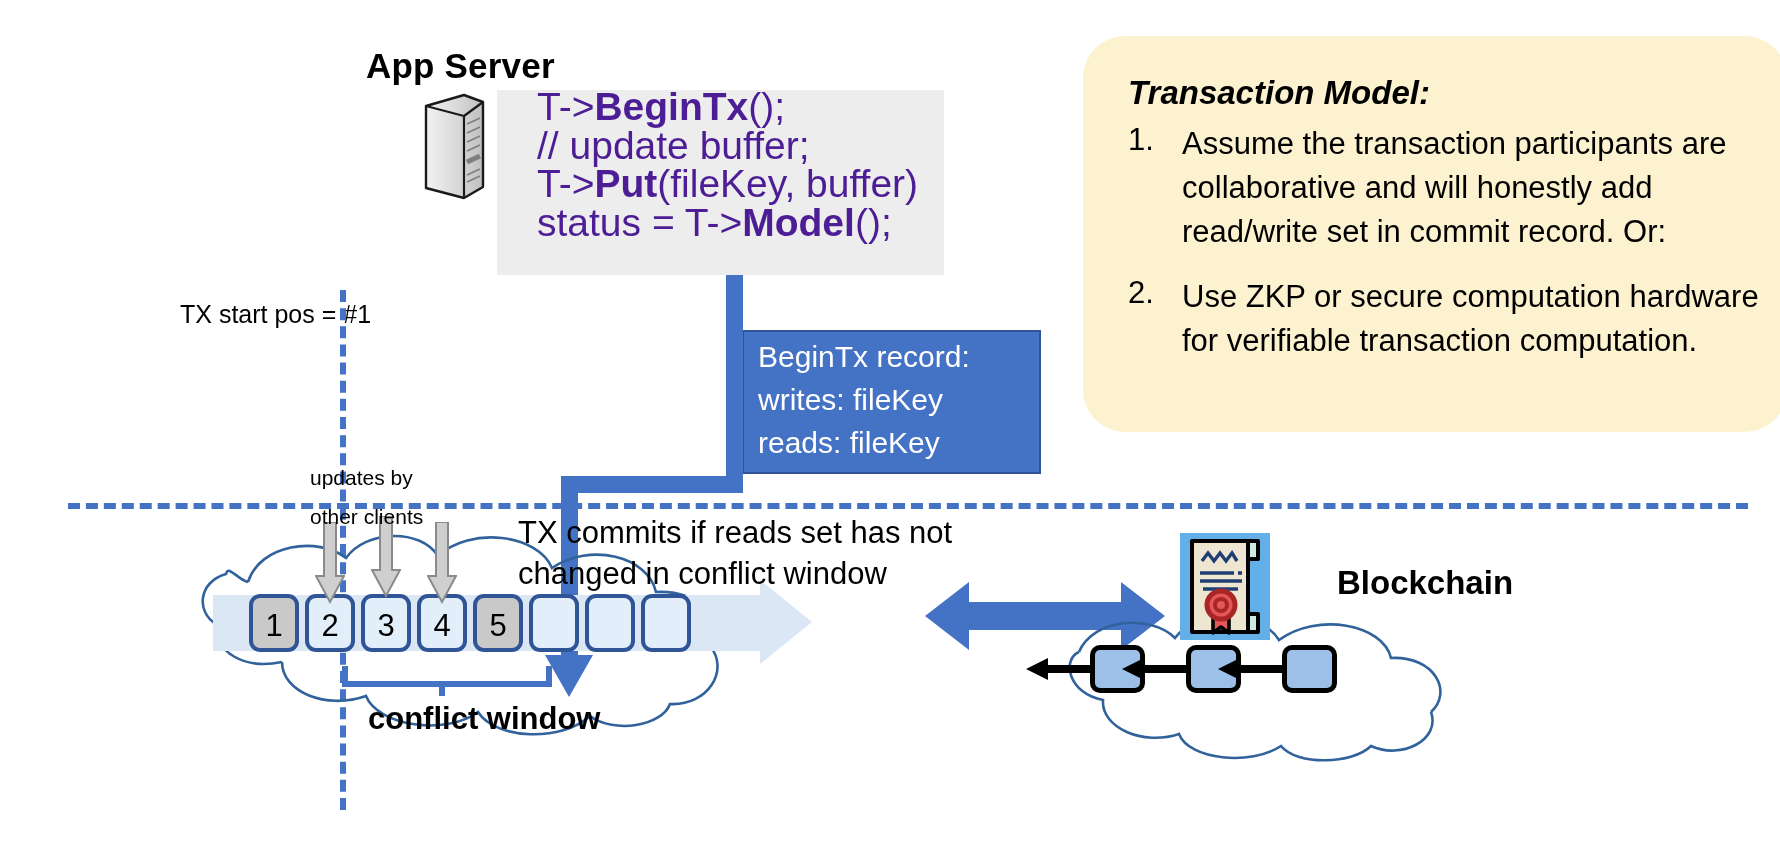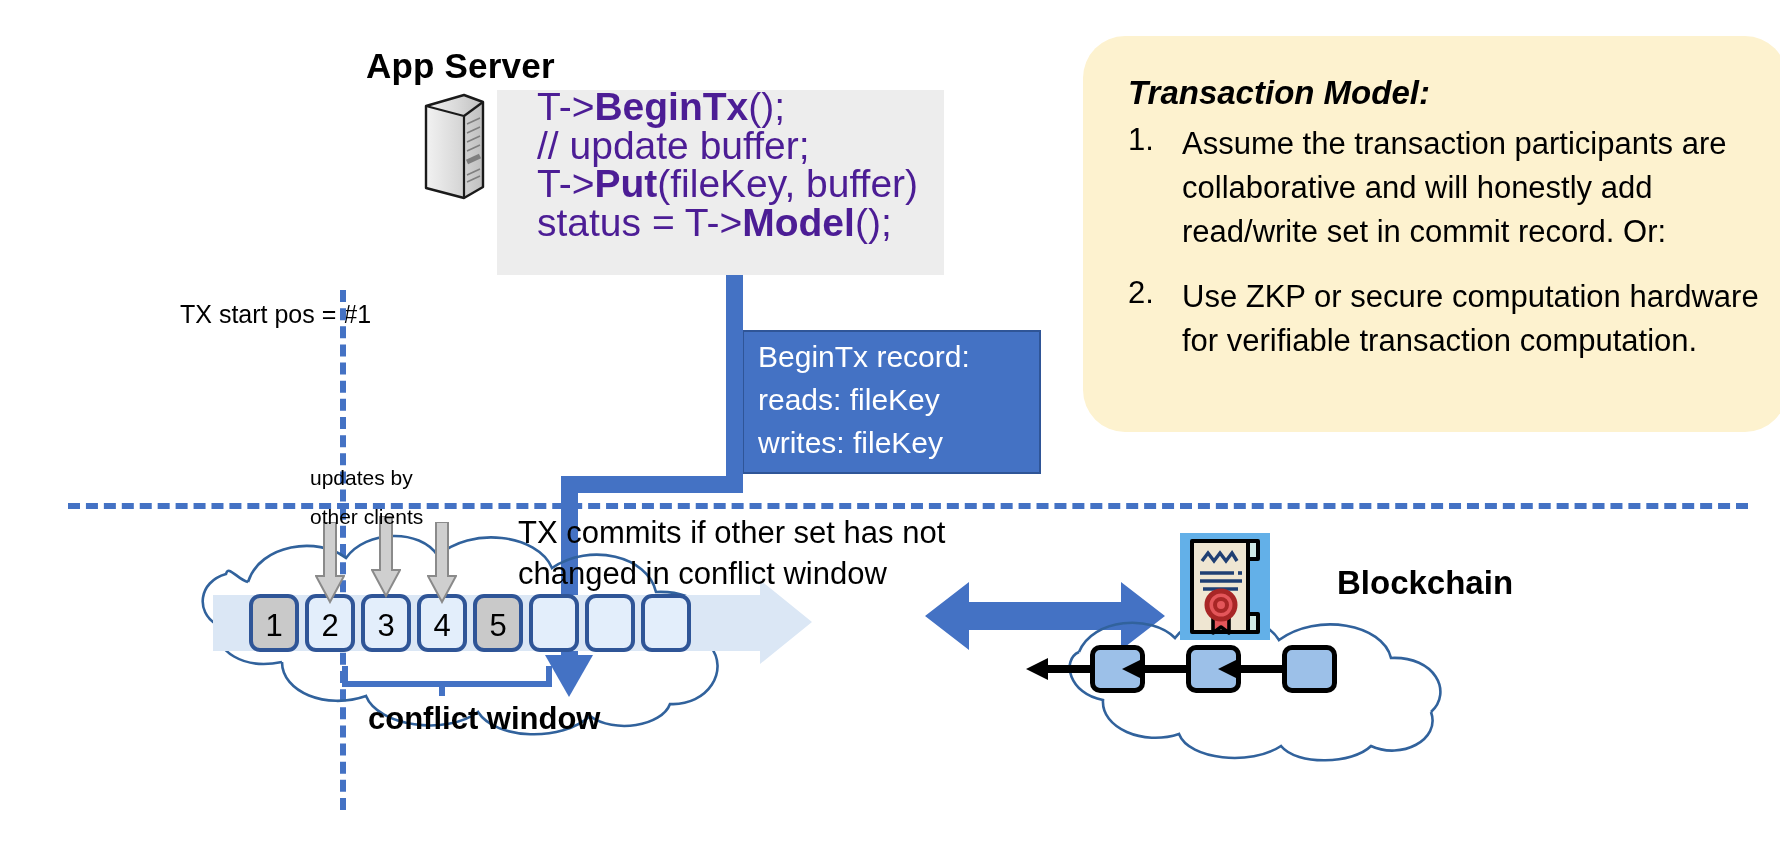--- a/index.html
+++ b/index.html
@@ -122,21 +122,21 @@
 </svg>
 
 <div class="abs" id="code-box"></div>
 <div class="abs" id="code-text"><div>T-&gt;<b>BeginTx</b>();</div><div>// update buffer;</div><div>T-&gt;<b>Put</b>(fileKey, buffer)</div><div>status = T-&gt;<b>Model</b>();</div></div>
 
 <div class="abs" id="tx-start-label">TX start pos = #1</div>
 <div class="abs" id="v-dash"></div>
 <div class="abs" id="h-dash"></div>
 
 <div class="abs" id="commit-box"></div>
-<div class="abs" id="commit-text"><div>BeginTx record:</div><div>reads: fileKey</div><div>writes: fileKey</div></div>
+<div class="abs" id="commit-text"><div>BeginTx record:</div><div>writes: fileKey</div><div>reads: fileKey</div></div>
 
 <div class="abs" id="elbow-v1"></div>
 <div class="abs" id="elbow-h"></div>
 <div class="abs" id="elbow-v2"></div>
 <div class="abs" id="elbow-head"></div>
 
 <div class="abs" id="tx-model"></div>
 <div class="abs" id="tx-model-title">Transaction Model:</div>
 <div class="abs tm-num" id="tm-num-0" style="left:1128px;top:122px;">1.</div>
 <div class="abs tm-item" id="tm-item-0" style="left:1182px;top:122px;width:583px;">Assume the transaction participants are collaborative and will honestly add read/write set in commit record.  Or:</div>
@@ -174,21 +174,21 @@
 </svg>
 <svg class="abs gray-arrow" style="left:371px;top:516px;" viewBox="0 0 30 82">
   <path d="M9,0 L21,0 L21,54 L29,54 L15,80 L1,54 L9,54 Z" fill="#cfcfcf" stroke="#8a8a8a" stroke-width="2"></path>
 </svg>
 <svg class="abs gray-arrow" style="left:427px;top:522px;" viewBox="0 0 30 82">
   <path d="M9,0 L21,0 L21,54 L29,54 L15,80 L1,54 L9,54 Z" fill="#cfcfcf" stroke="#8a8a8a" stroke-width="2"></path>
 </svg>
 
 <div class="abs" id="updates-label">updates by
 other clients</div>
-<div class="abs" id="commits-label">TX commits if other set has not
+<div class="abs" id="commits-label">TX commits if reads set has not
 changed in conflict window</div>
 
 <svg class="abs" id="brace" viewBox="0 0 210 32">
   <path d="M3,2 L3,18 L100,18 L100,30 L100,18 L207,18 L207,2" fill="none" stroke="#4472c4" stroke-width="6" stroke-linecap="square"></path>
 </svg>
 <div class="abs" id="conflict-label">conflict window</div>
 
 <svg class="abs" id="dbl-arrow" viewBox="0 0 240 72">
   <path d="M0,36 L44,2 L44,22 L196,22 L196,2 L240,36 L196,70 L196,50 L44,50 L44,70 Z" fill="#4472c4"></path>
 </svg>

